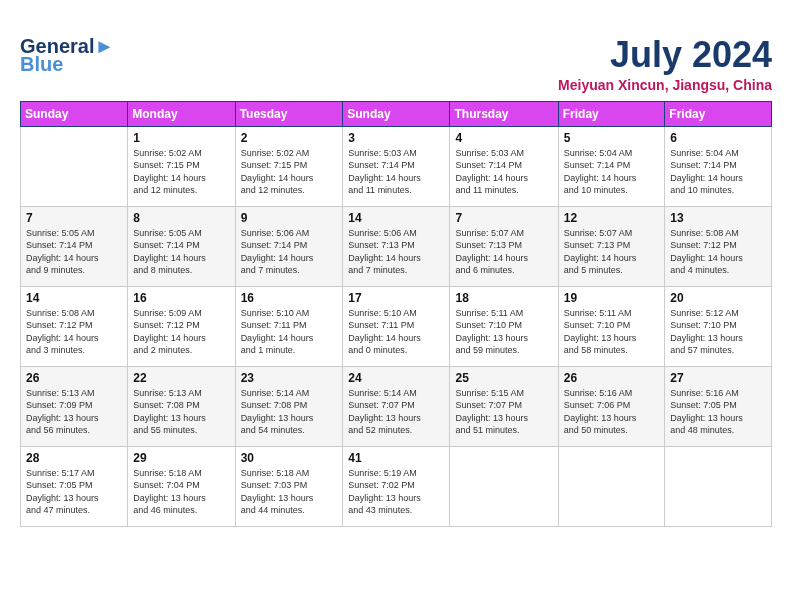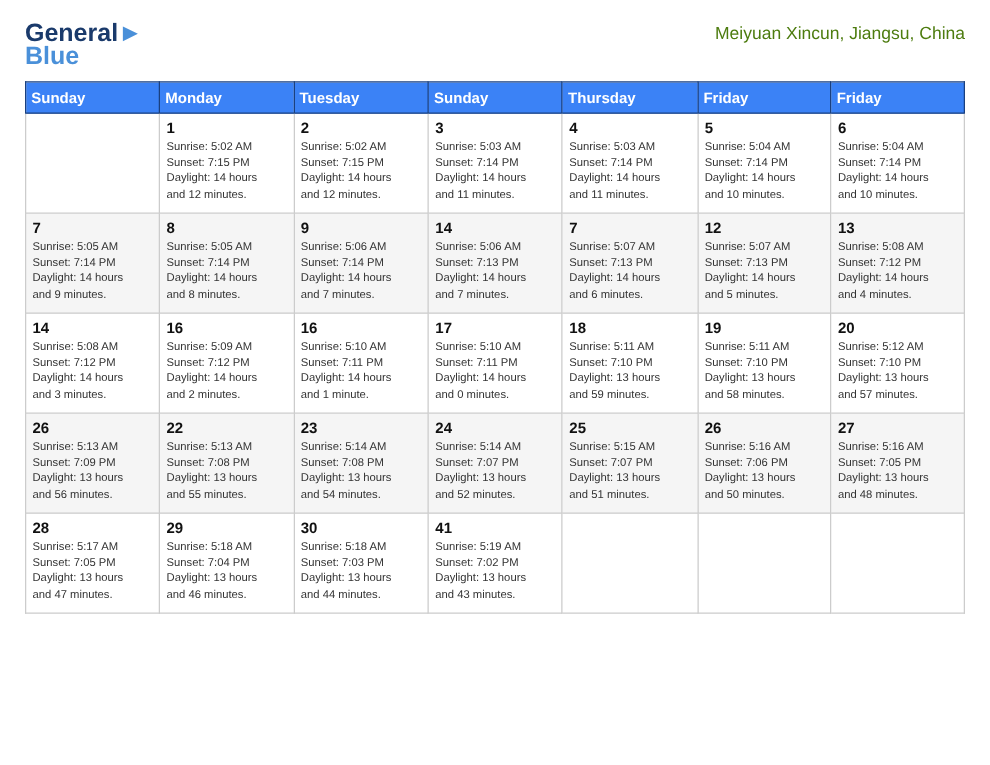--- a/index.html
+++ b/index.html
@@ -7,20 +7,21 @@
       width: 792px;
       height: 612px;
       font-family: Arial, sans-serif;
       background: #fff;
       overflow: hidden;
     }
     .page {
       width: 792px;
       height: 460px;
       padding: 16px 20px 10px 20px;
+      margin-top: 19px;
     }
     .header {
       display: flex;
       justify-content: space-between;
       align-items: flex-start;
       margin-bottom: 8px;
     }
     .logo {
       display: flex;
       flex-direction: column;
@@ -35,30 +36,31 @@
       text-align: right;
     }
     .main-title {
       font-size: 36px;
       font-weight: bold;
       color: #1a3a6b;
       line-height: 1.1;
     }
     .subtitle {
       font-size: 14px;
-      color: #4d7c0f;
+      color: #be185d;
       margin-top: 2px;
+      font-weight: bold;
     }
     .calendar {
       width: 100%;
       border-collapse: collapse;
       font-size: 10px;
     }
     .calendar thead th {
-      background: #3b82f6;
+      background: #d946ef;
       color: #fff;
       padding: 5px 4px;
       text-align: left;
       font-size: 12px;
       font-weight: bold;
       border: 1px solid #1a4080;
     }
     .calendar tbody td {
       border: 1px solid #ccc;
       padding: 4px 5px;
@@ -93,20 +95,21 @@
   <div class="header">
     <div class="logo">
       <div class="logo-row">
         <div style="font-size:20px;font-weight:bold;color:#1a3a6b;line-height:1.1;">
           General<span style="color:#4a90d9;">►</span>
         </div>
       </div>
       <div style="font-size:20px;font-weight:bold;color:#4a90d9;margin-top:-4px;">Blue</div>
     </div>
     <div class="title-block">
+      <div class="main-title">July 2024</div>
       <div class="subtitle">Meiyuan Xincun, Jiangsu, China</div>
     </div>
   </div>
 
   <table class="calendar">
     <thead>
       <tr>
       <th>Sunday</th>
           <th>Monday</th>
           <th>Tuesday</th>

